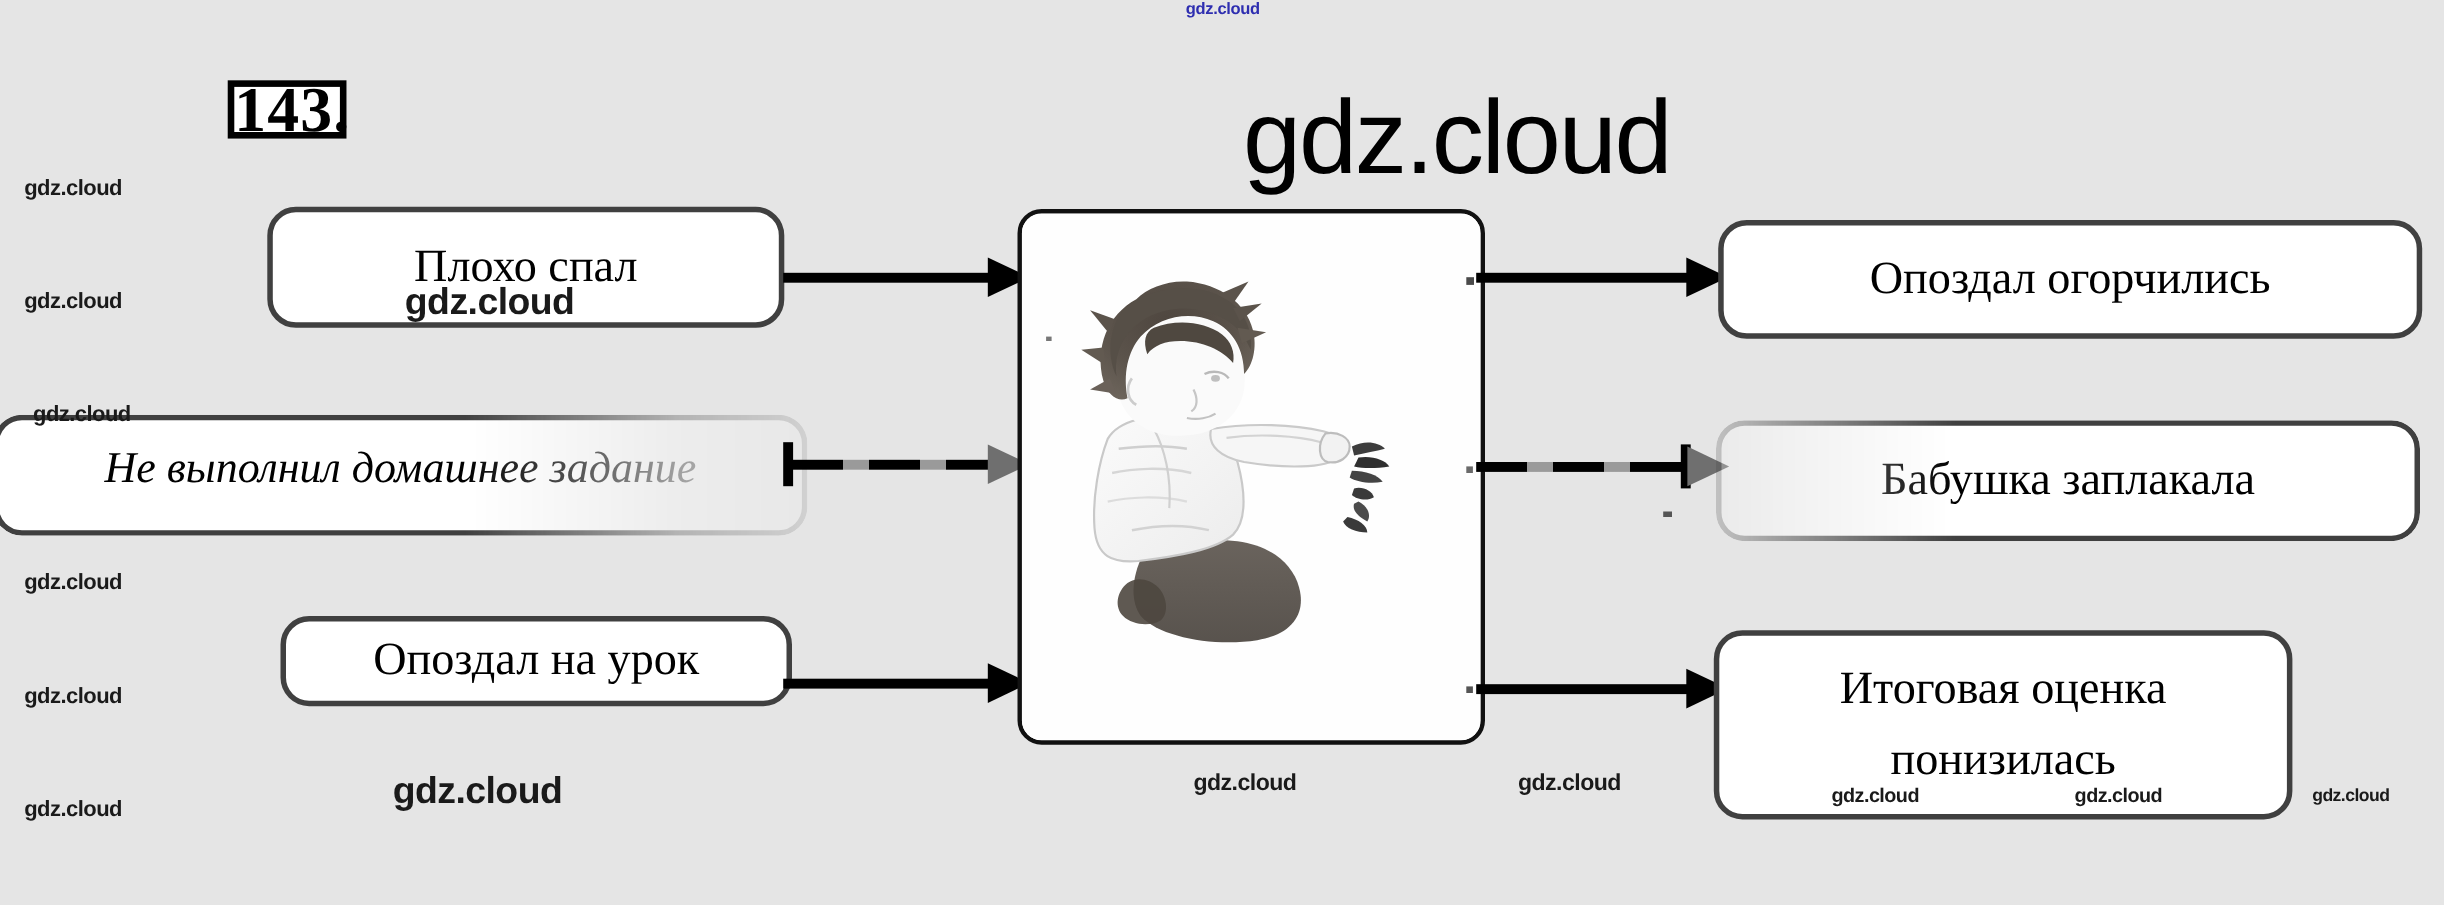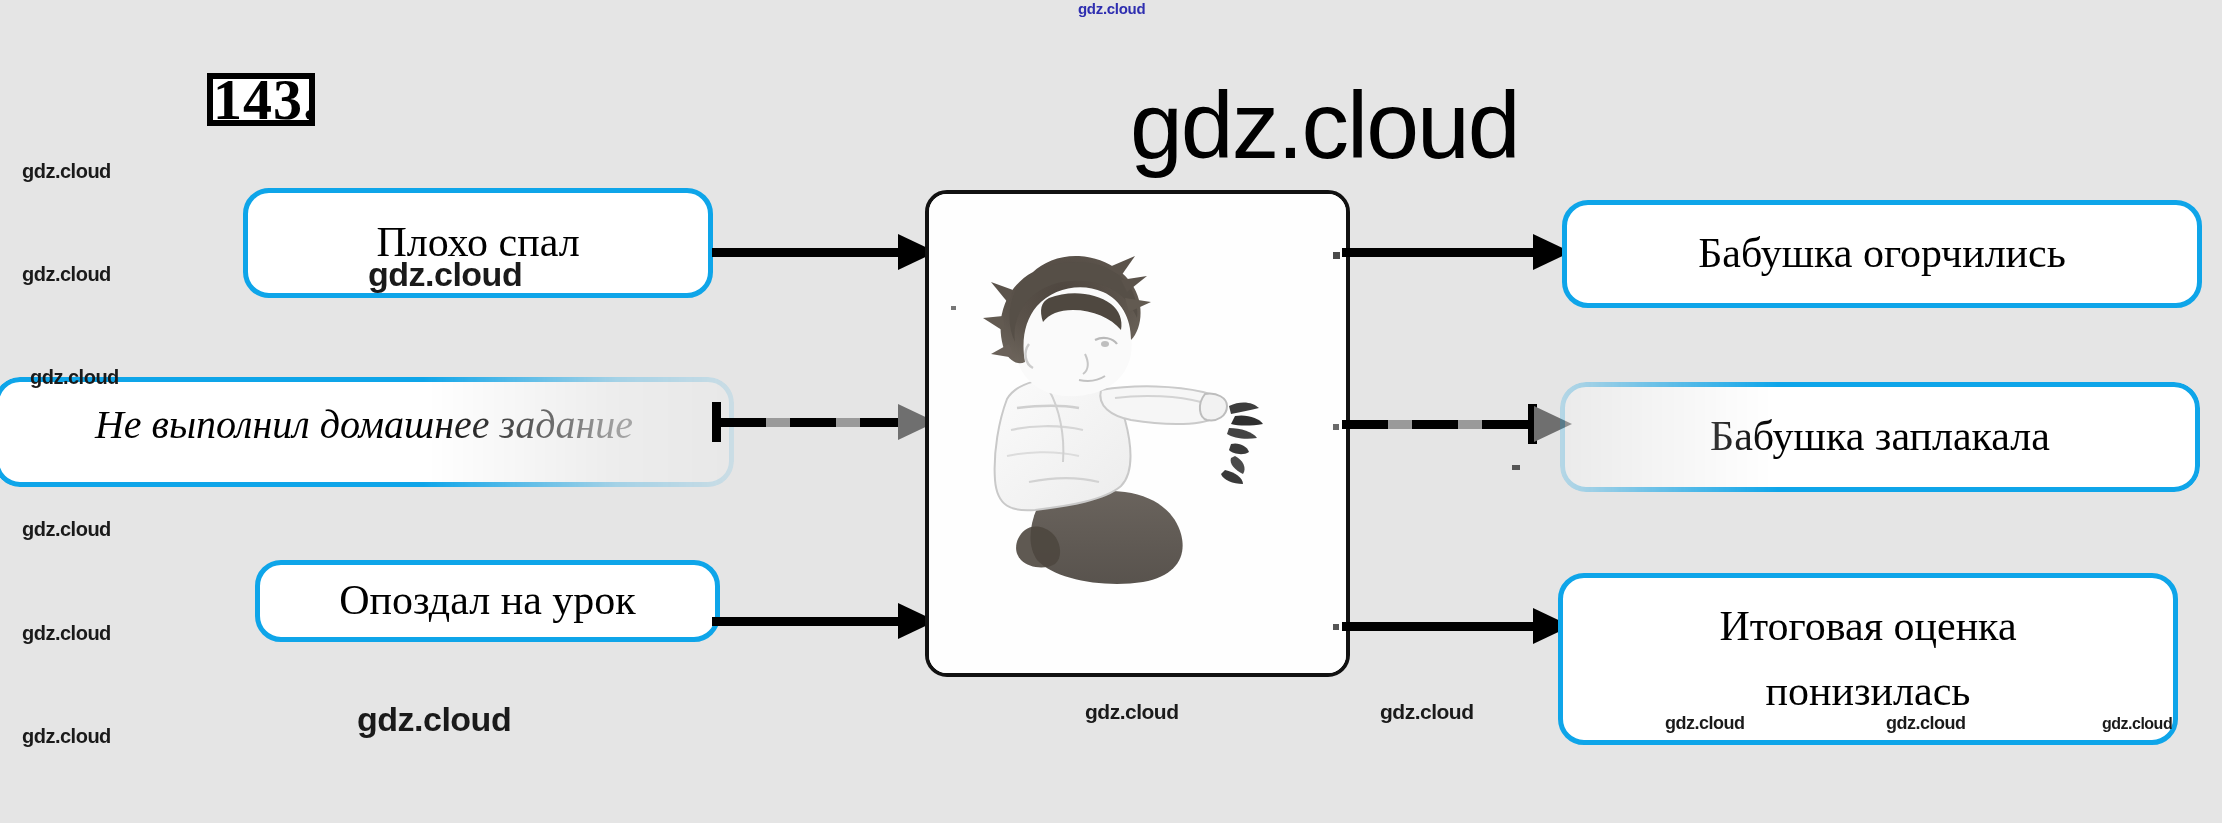--- a/index.html
+++ b/index.html
@@ -77,21 +77,21 @@
     font-weight: bold;
     font-size: 58px;
     color: #000;
     letter-spacing: 1px;
   }
 
   
   .node {
     position: absolute;
     box-sizing: border-box;
-    border: 5px solid #0ea5e9;
+    border: 5px solid #404040;
     border-radius: 26px;
     background: #ffffff;
     display: flex;
     align-items: center;
     justify-content: center;
     text-align: center;
     color: #000;
     font-family: "Liberation Serif", serif;
   }
   .node .node-label {
@@ -100,21 +100,21 @@
     padding: 0 14px;
     white-space: pre-line;
   }
 
   #node-badsleep  { left: 243px;  top: 188px; width: 470px; height: 110px; }
   #node-homework  { left: -6px;   top: 377px; width: 740px; height: 110px; }
   #node-homework .node-label { font-size: 40px; padding-bottom: 14px; font-style: italic; }
   #node-late      { left: 255px;  top: 560px; width: 465px; height: 82px; }
   #node-parents   { left: 1562px; top: 200px; width: 640px; height: 108px; }
   #node-grandma   { left: 1560px; top: 382px; width: 640px; height: 110px; }
-  #node-grade     { left: 1558px; top: 573px; width: 620px; height: 172px; }
+  #node-grade     { left: 1558px; top: 573px; width: 526px; height: 172px; }
   #node-grade .node-label { line-height: 1.55; }
   .fade-right {
     -webkit-mask-image: linear-gradient(to right, #000 0%, #000 58%, rgba(0,0,0,0.30) 84%, rgba(0,0,0,0.12) 100%);
             mask-image: linear-gradient(to right, #000 0%, #000 58%, rgba(0,0,0,0.30) 84%, rgba(0,0,0,0.12) 100%);
   }
   .fade-left {
     -webkit-mask-image: linear-gradient(to right, rgba(0,0,0,0.22) 0%, rgba(0,0,0,0.55) 14%, #000 34%, #000 100%);
             mask-image: linear-gradient(to right, rgba(0,0,0,0.22) 0%, rgba(0,0,0,0.55) 14%, #000 34%, #000 100%);
   }
 
@@ -324,21 +324,21 @@
     <div class="shaft-stub" style="left:186px;"></div>
     <div class="head" style="left:192px;"></div>
   </div>
 
   <div class="arrow" style="left:1342px; top:622px; width:230px;">
     <div class="shaft" style="width:195px;"></div>
     <div class="head" style="left:191px;"></div>
   </div>
 
   <div class="node" id="node-parents">
-    <span class="node-label">Бабушка огорчились</span>
+    <span class="node-label">Опоздал огорчились</span>
   </div>
 
   <div class="node fade-left" id="node-grandma">
     <span class="node-label">Бабушка заплакала</span>
   </div>
 
   <div class="node" id="node-grade">
     <span class="node-label">Итоговая оценка
 понизилась</span>
   </div>

